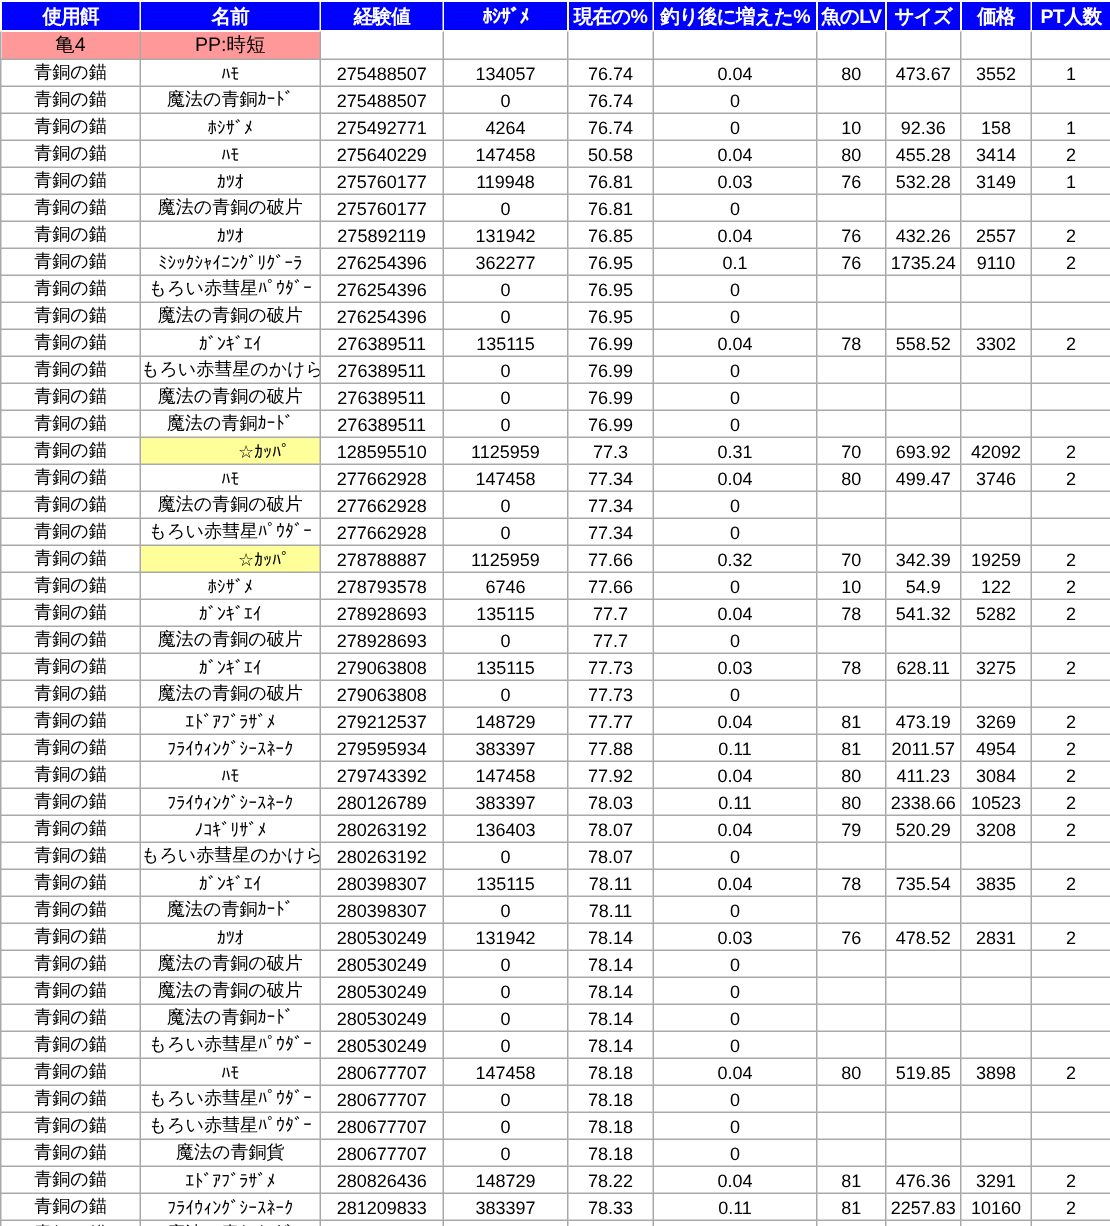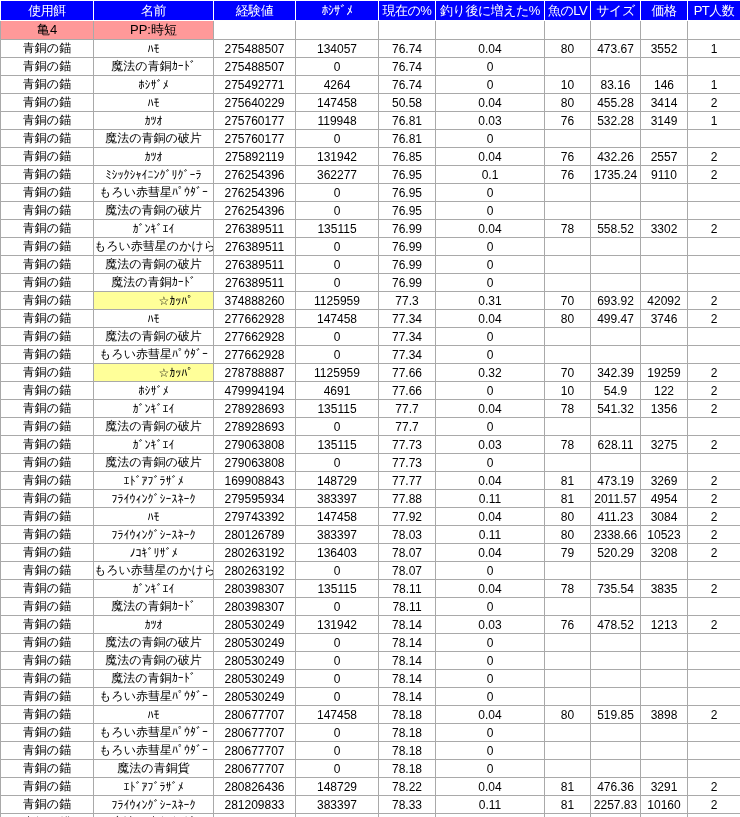--- a/index.html
+++ b/index.html
@@ -17,21 +17,21 @@
     white-space:nowrap;
     text-align:center;
     vertical-align:middle;
   }
   th {
     background:#0000ff;
     color:#ffffff;
     border:1px solid #ffffff;
     height:19px;
     font-size:13px;
-    font-weight:normal;
+    font-weight:bold;
     letter-spacing:-0.5px;
   }
   td {
     border:1px solid #a9a9a9;
     height:16px;
     font-size:12px;
     color:#000000;
     background:#ffffff;
   }
   tr.subheader td.pink { background:#ff9999; font-size:13px; }
@@ -106,22 +106,22 @@
           <td></td>
         </tr>
         <tr>
           <td>青銅の錨</td>
           <td>ﾎｼｻﾞﾒ</td>
           <td>275492771</td>
           <td>4264</td>
           <td>76.74</td>
           <td>0</td>
           <td>10</td>
-          <td>83.16</td>
-          <td>146</td>
+          <td>92.36</td>
+          <td>158</td>
           <td>1</td>
         </tr>
         <tr>
           <td>青銅の錨</td>
           <td>ﾊﾓ</td>
           <td>275640229</td>
           <td>147458</td>
           <td>50.58</td>
           <td>0.04</td>
           <td>80</td>
@@ -245,21 +245,21 @@
           <td>76.99</td>
           <td>0</td>
           <td></td>
           <td></td>
           <td></td>
           <td></td>
         </tr>
         <tr>
           <td>青銅の錨</td>
           <td class="hl">☆ｶｯﾊﾟ</td>
-          <td>374888260</td>
+          <td>128595510</td>
           <td>1125959</td>
           <td>77.3</td>
           <td>0.31</td>
           <td>70</td>
           <td>693.92</td>
           <td>42092</td>
           <td>2</td>
         </tr>
         <tr>
           <td>青銅の錨</td>
@@ -305,39 +305,39 @@
           <td>77.66</td>
           <td>0.32</td>
           <td>70</td>
           <td>342.39</td>
           <td>19259</td>
           <td>2</td>
         </tr>
         <tr>
           <td>青銅の錨</td>
           <td>ﾎｼｻﾞﾒ</td>
-          <td>479994194</td>
-          <td>4691</td>
+          <td>278793578</td>
+          <td>6746</td>
           <td>77.66</td>
           <td>0</td>
           <td>10</td>
           <td>54.9</td>
           <td>122</td>
           <td>2</td>
         </tr>
         <tr>
           <td>青銅の錨</td>
           <td>ｶﾞﾝｷﾞｴｲ</td>
           <td>278928693</td>
           <td>135115</td>
           <td>77.7</td>
           <td>0.04</td>
           <td>78</td>
           <td>541.32</td>
-          <td>1356</td>
+          <td>5282</td>
           <td>2</td>
         </tr>
         <tr>
           <td>青銅の錨</td>
           <td>魔法の青銅の破片</td>
           <td>278928693</td>
           <td>0</td>
           <td>77.7</td>
           <td>0</td>
           <td></td>
@@ -365,21 +365,21 @@
           <td>77.73</td>
           <td>0</td>
           <td></td>
           <td></td>
           <td></td>
           <td></td>
         </tr>
         <tr>
           <td>青銅の錨</td>
           <td>ｴﾄﾞｱﾌﾞﾗｻﾞﾒ</td>
-          <td>169908843</td>
+          <td>279212537</td>
           <td>148729</td>
           <td>77.77</td>
           <td>0.04</td>
           <td>81</td>
           <td>473.19</td>
           <td>3269</td>
           <td>2</td>
         </tr>
         <tr>
           <td>青銅の錨</td>
@@ -467,21 +467,21 @@
         </tr>
         <tr>
           <td>青銅の錨</td>
           <td>ｶﾂｵ</td>
           <td>280530249</td>
           <td>131942</td>
           <td>78.14</td>
           <td>0.03</td>
           <td>76</td>
           <td>478.52</td>
-          <td>1213</td>
+          <td>2831</td>
           <td>2</td>
         </tr>
         <tr>
           <td>青銅の錨</td>
           <td>魔法の青銅の破片</td>
           <td>280530249</td>
           <td>0</td>
           <td>78.14</td>
           <td>0</td>
           <td></td>

